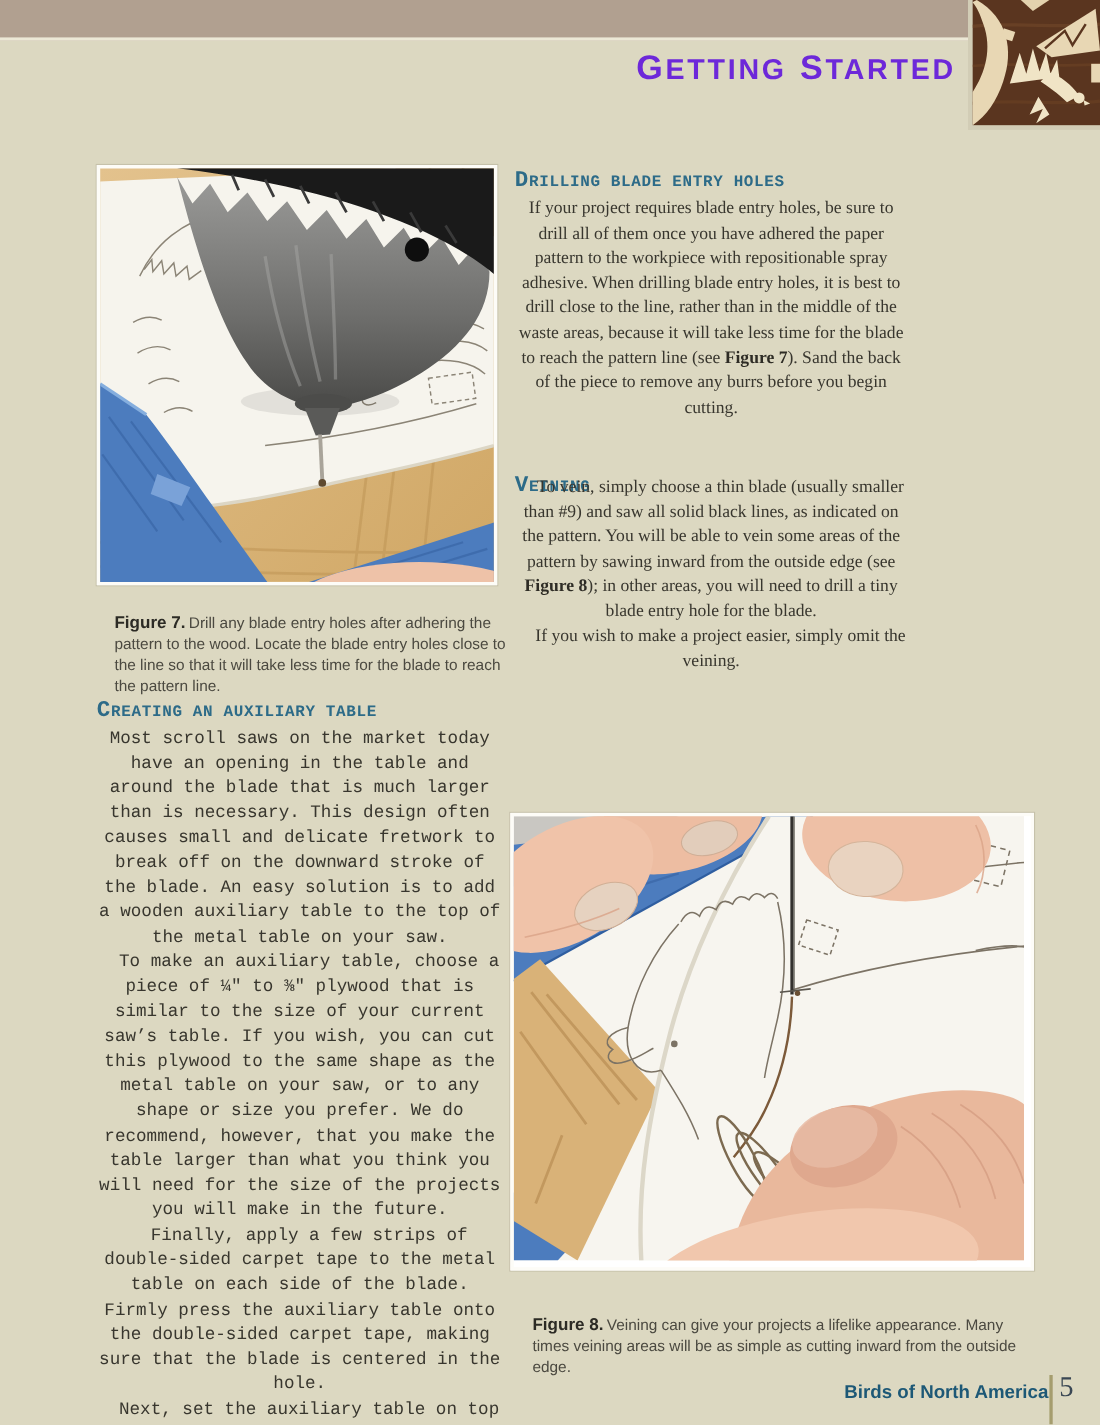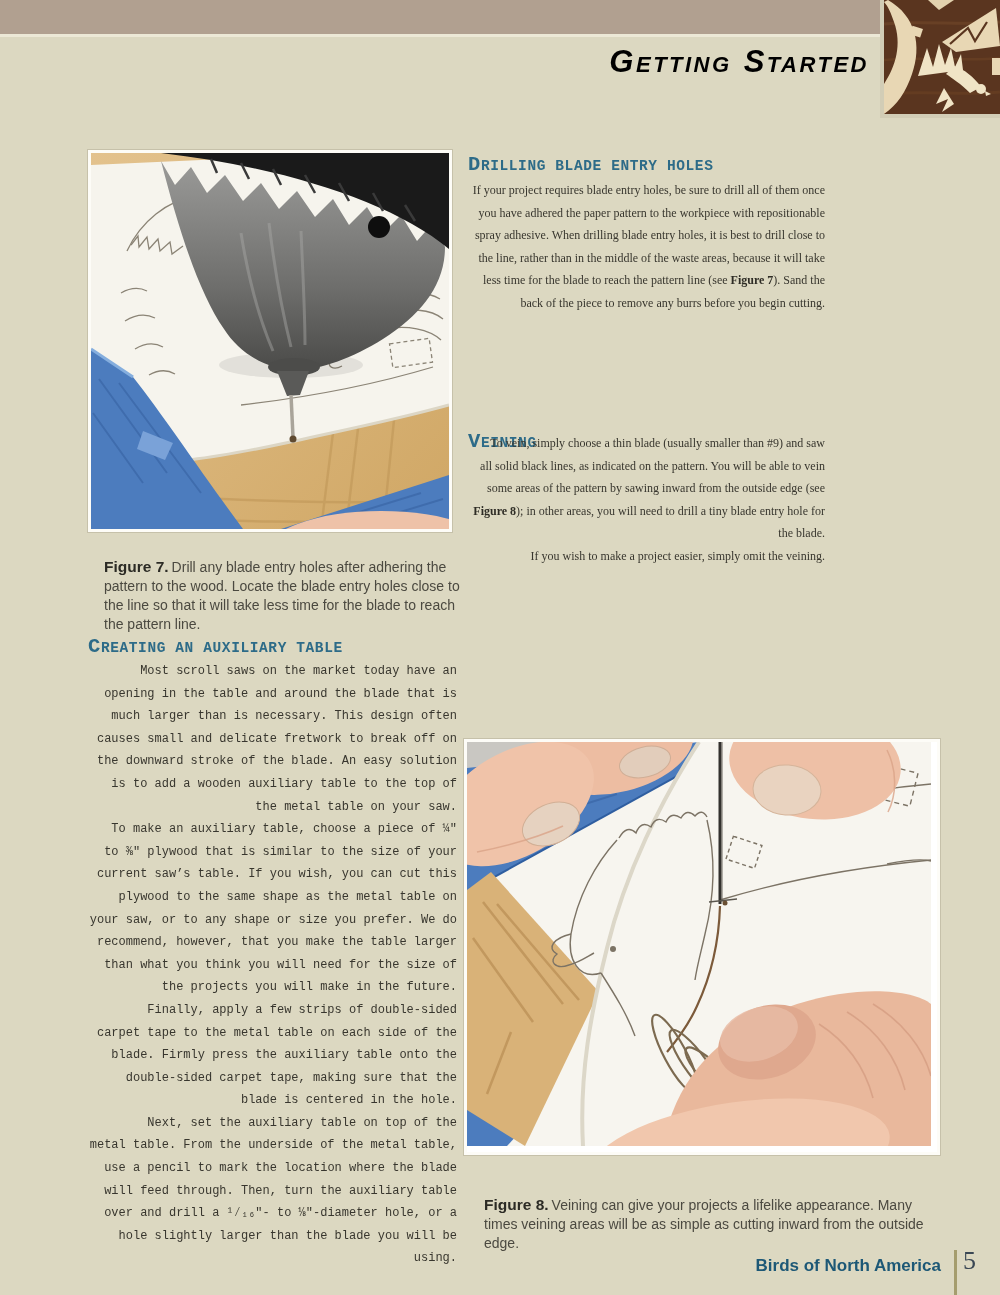--- a/index.html
+++ b/index.html
@@ -16,34 +16,34 @@
   .header-photo-frame{
     position:absolute;top:0;right:0;width:116px;height:114px;
     border-left:4px solid #d2cdb6;border-bottom:4px solid #d2cdb6;
   }
   .header-photo-frame svg{display:block;}
   .page-title{
     position:absolute;top:44px;right:131px;white-space:nowrap;
   }
   .caps-word{
     display:inline-block;font-family:"Liberation Sans",sans-serif;
-    font-weight:bold;color:#000000;font-size:22px;letter-spacing:2.5px;font-style:italic;
+    font-weight:bold;color:#6d28d9;font-size:26px;letter-spacing:2.5px;
   }
   .caps-word::first-letter{font-size:31px;}
   .caps-word + .caps-word{margin-left:8px;}
   
   .sec-heading{
     font-family:Liberation Mono, monospace;font-weight:bold;
     color:#2d6b88;font-size:14.5px;letter-spacing:.6px;margin:0;
     white-space:nowrap;
   }
   .sec-heading::first-letter{font-size:20.5px;}
   
   .body-text{
-    font-size:12px;line-height:22.6px;color:#38362e;text-align:right;
+    font-size:16px;line-height:22.6px;color:#38362e;text-align:center;
   }
   .body-text p{margin:0;}
   .body-text p.indent{text-indent:17px;}
   .body-text b{font-weight:bold;color:#2e2c25;}
   
   .caption{
     font-family:"Liberation Sans",sans-serif;font-size:14px;
     line-height:19px;color:#4b4940;margin:16px;
   }
   .caption .cap-lead{font-weight:bold;font-size:15.5px;color:#2c2b25;margin-right:3px;}
@@ -58,21 +58,21 @@
   .aux-heading{position:absolute;left:88px;top:635px;}
   .aux-body{position:absolute;left:88px;top:660px;width:369px;font-family:Liberation Mono, monospace;}
   .drill-heading{position:absolute;left:468px;top:153px;}
   .drill-body{position:absolute;left:468px;top:179px;width:357px;}
   .vein-heading{position:absolute;left:468px;top:406px;margin-top:24px;}
   .vein-body{position:absolute;left:468px;top:432px;width:357px;}
   .fig8-frame{left:464px;top:739px;width:470px;height:410px;}
   .fig8-caption{position:absolute;left:468px;top:1179px;width:452px;}
   
   .footer-title{
-    position:absolute;top:1256px;right:59px;
+    position:absolute;top:1256px;right:47px;
     font-family:"Liberation Sans",sans-serif;font-weight:bold;
     font-size:17px;color:#1d5876;white-space:nowrap;
   }
   .footer-rule{
     position:absolute;left:954px;top:1250px;width:3px;height:45px;background:#a59d6e;
   }
   .page-num{
     position:absolute;left:963px;top:1246px;
     font-size:26px;color:#3a4754;font-family:"Liberation Serif",serif;
   }

